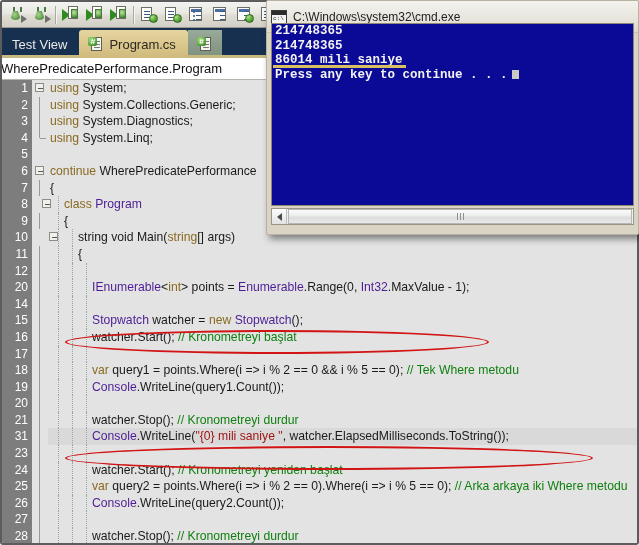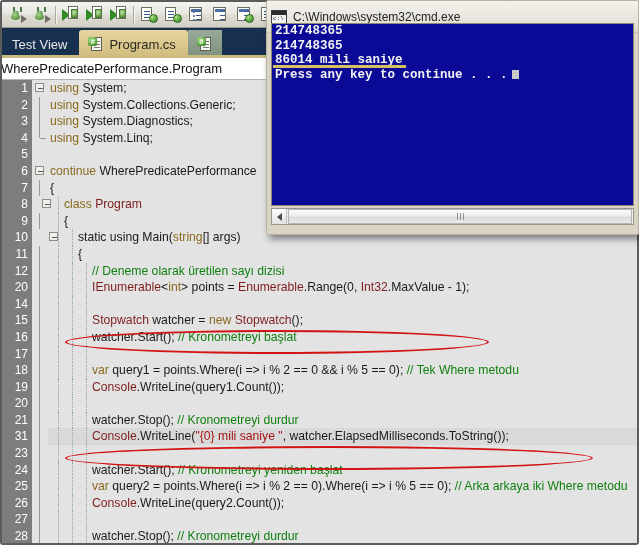--- a/index.html
+++ b/index.html
@@ -277,21 +277,21 @@
     overflow: visible;
   }
   .codetext.hl { background: #d9d9d9; }
 
   
   .iguide {
     position: absolute; top: 0; bottom: 0;
     border-left: 1px dotted #8fa8a8;
   }
   .kw2  { color: #8a6a20; }
-  .type { color: #7f1d1d; }
+  .type { color: #4c1d95; }
   .cmt  { color: #108010; }
   .str  { color: #a31515; }
   .pln  { color: #1a1a1a; }
 
   
   .ellipse {
     position: absolute;
     border: 2px solid #d21414;
     border-radius: 50%/50%;
     pointer-events: none;
@@ -574,35 +574,35 @@
             <div class="foldcol">
               <span class="fold-line"></span>
             </div>
             <div class="codetext"><span class="iguide" style="left: 10px;"></span><span style="display: inline-block; width: 14px;"></span><span class="pln">{</span></div>
           </div>
           <div class="code-line">
             <div class="gutter">10</div>
             <div class="foldcol">
               <span class="fold-box" style="left: 17px;"></span>
             </div>
-            <div class="codetext"><span class="iguide" style="left: 10px;"></span><span class="iguide" style="left: 24px;"></span><span style="display: inline-block; width: 28px;"></span><span class="pln">static using </span><span class="pln">Main(</span><span class="kw2">string</span><span class="pln">[] args)</span></div>
+            <div class="codetext"><span class="iguide" style="left: 10px;"></span><span class="iguide" style="left: 24px;"></span><span style="display: inline-block; width: 28px;"></span><span class="pln">string void </span><span class="pln">Main(</span><span class="kw2">string</span><span class="pln">[] args)</span></div>
           </div>
           <div class="code-line">
             <div class="gutter">11</div>
             <div class="foldcol">
               <span class="fold-line"></span>
             </div>
             <div class="codetext"><span class="iguide" style="left: 10px;"></span><span class="iguide" style="left: 24px;"></span><span style="display: inline-block; width: 28px;"></span><span class="pln">{</span></div>
           </div>
           <div class="code-line">
             <div class="gutter">12</div>
             <div class="foldcol">
               <span class="fold-line"></span>
             </div>
-            <div class="codetext"><span class="iguide" style="left: 10px;"></span><span class="iguide" style="left: 24px;"></span><span class="iguide" style="left: 38px;"></span><span style="display: inline-block; width: 42px;"></span><span class="cmt">// Deneme olarak üretilen sayı dizisi</span></div>
+            <div class="codetext"><span class="iguide" style="left: 10px;"></span><span class="iguide" style="left: 24px;"></span><span class="iguide" style="left: 38px;"></span><span style="display: inline-block; width: 42px;"></span></div>
           </div>
           <div class="code-line">
             <div class="gutter">20</div>
             <div class="foldcol">
               <span class="fold-line"></span>
             </div>
             <div class="codetext"><span class="iguide" style="left: 10px;"></span><span class="iguide" style="left: 24px;"></span><span class="iguide" style="left: 38px;"></span><span style="display: inline-block; width: 42px;"></span><span class="type">IEnumerable</span><span class="pln">&lt;</span><span class="kw2">int</span><span class="pln">&gt; points = </span><span class="type">Enumerable</span><span class="pln">.Range(0, </span><span class="type">Int32</span><span class="pln">.MaxValue - 1);</span></div>
           </div>
           <div class="code-line">
             <div class="gutter">14</div>

